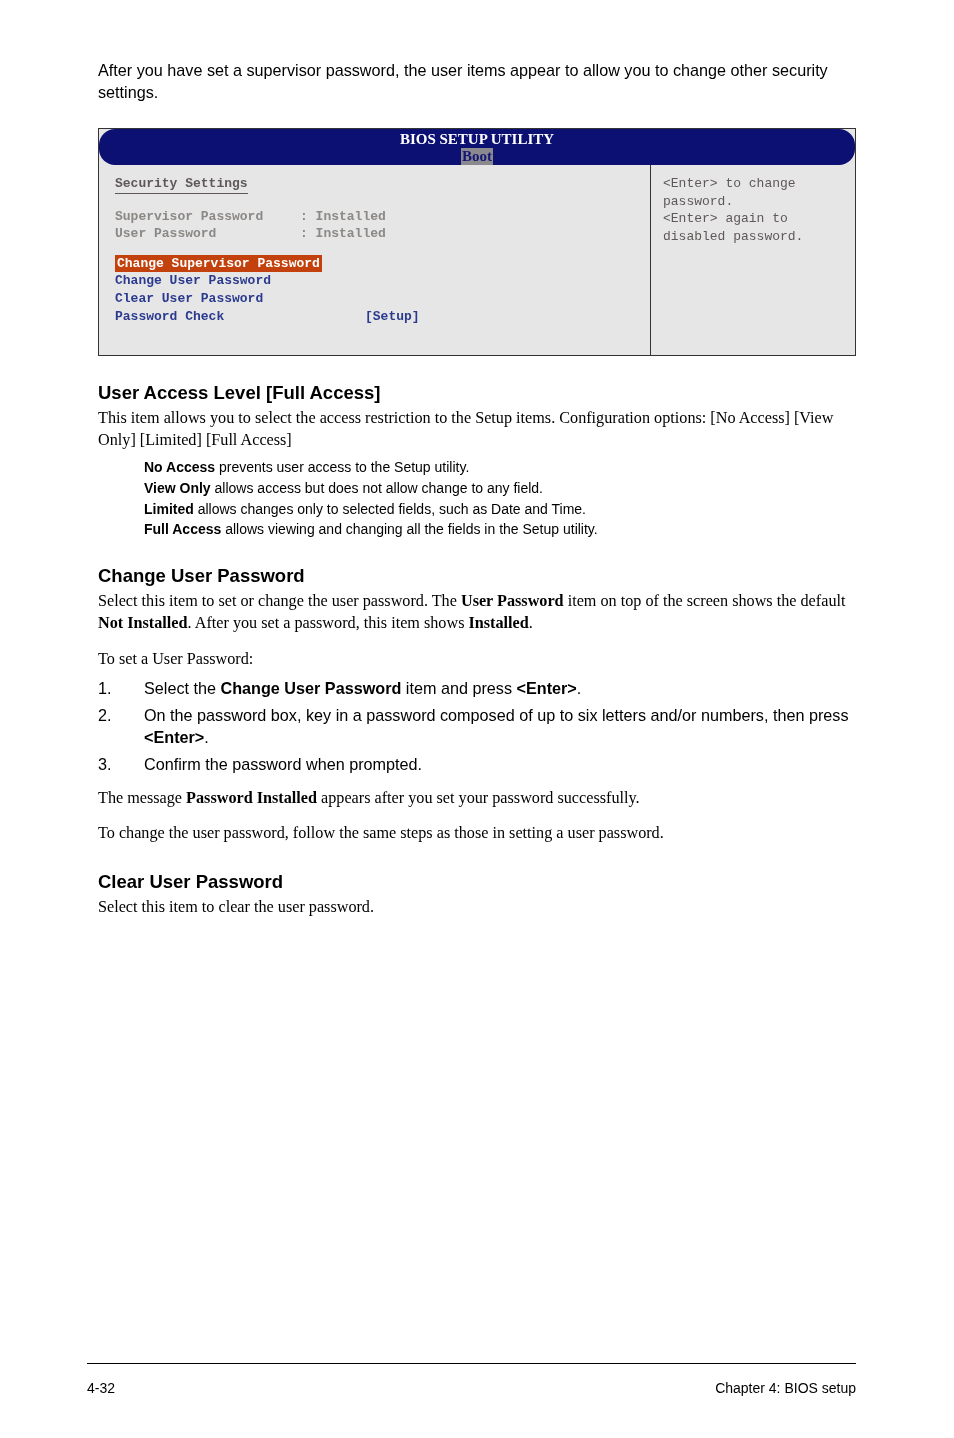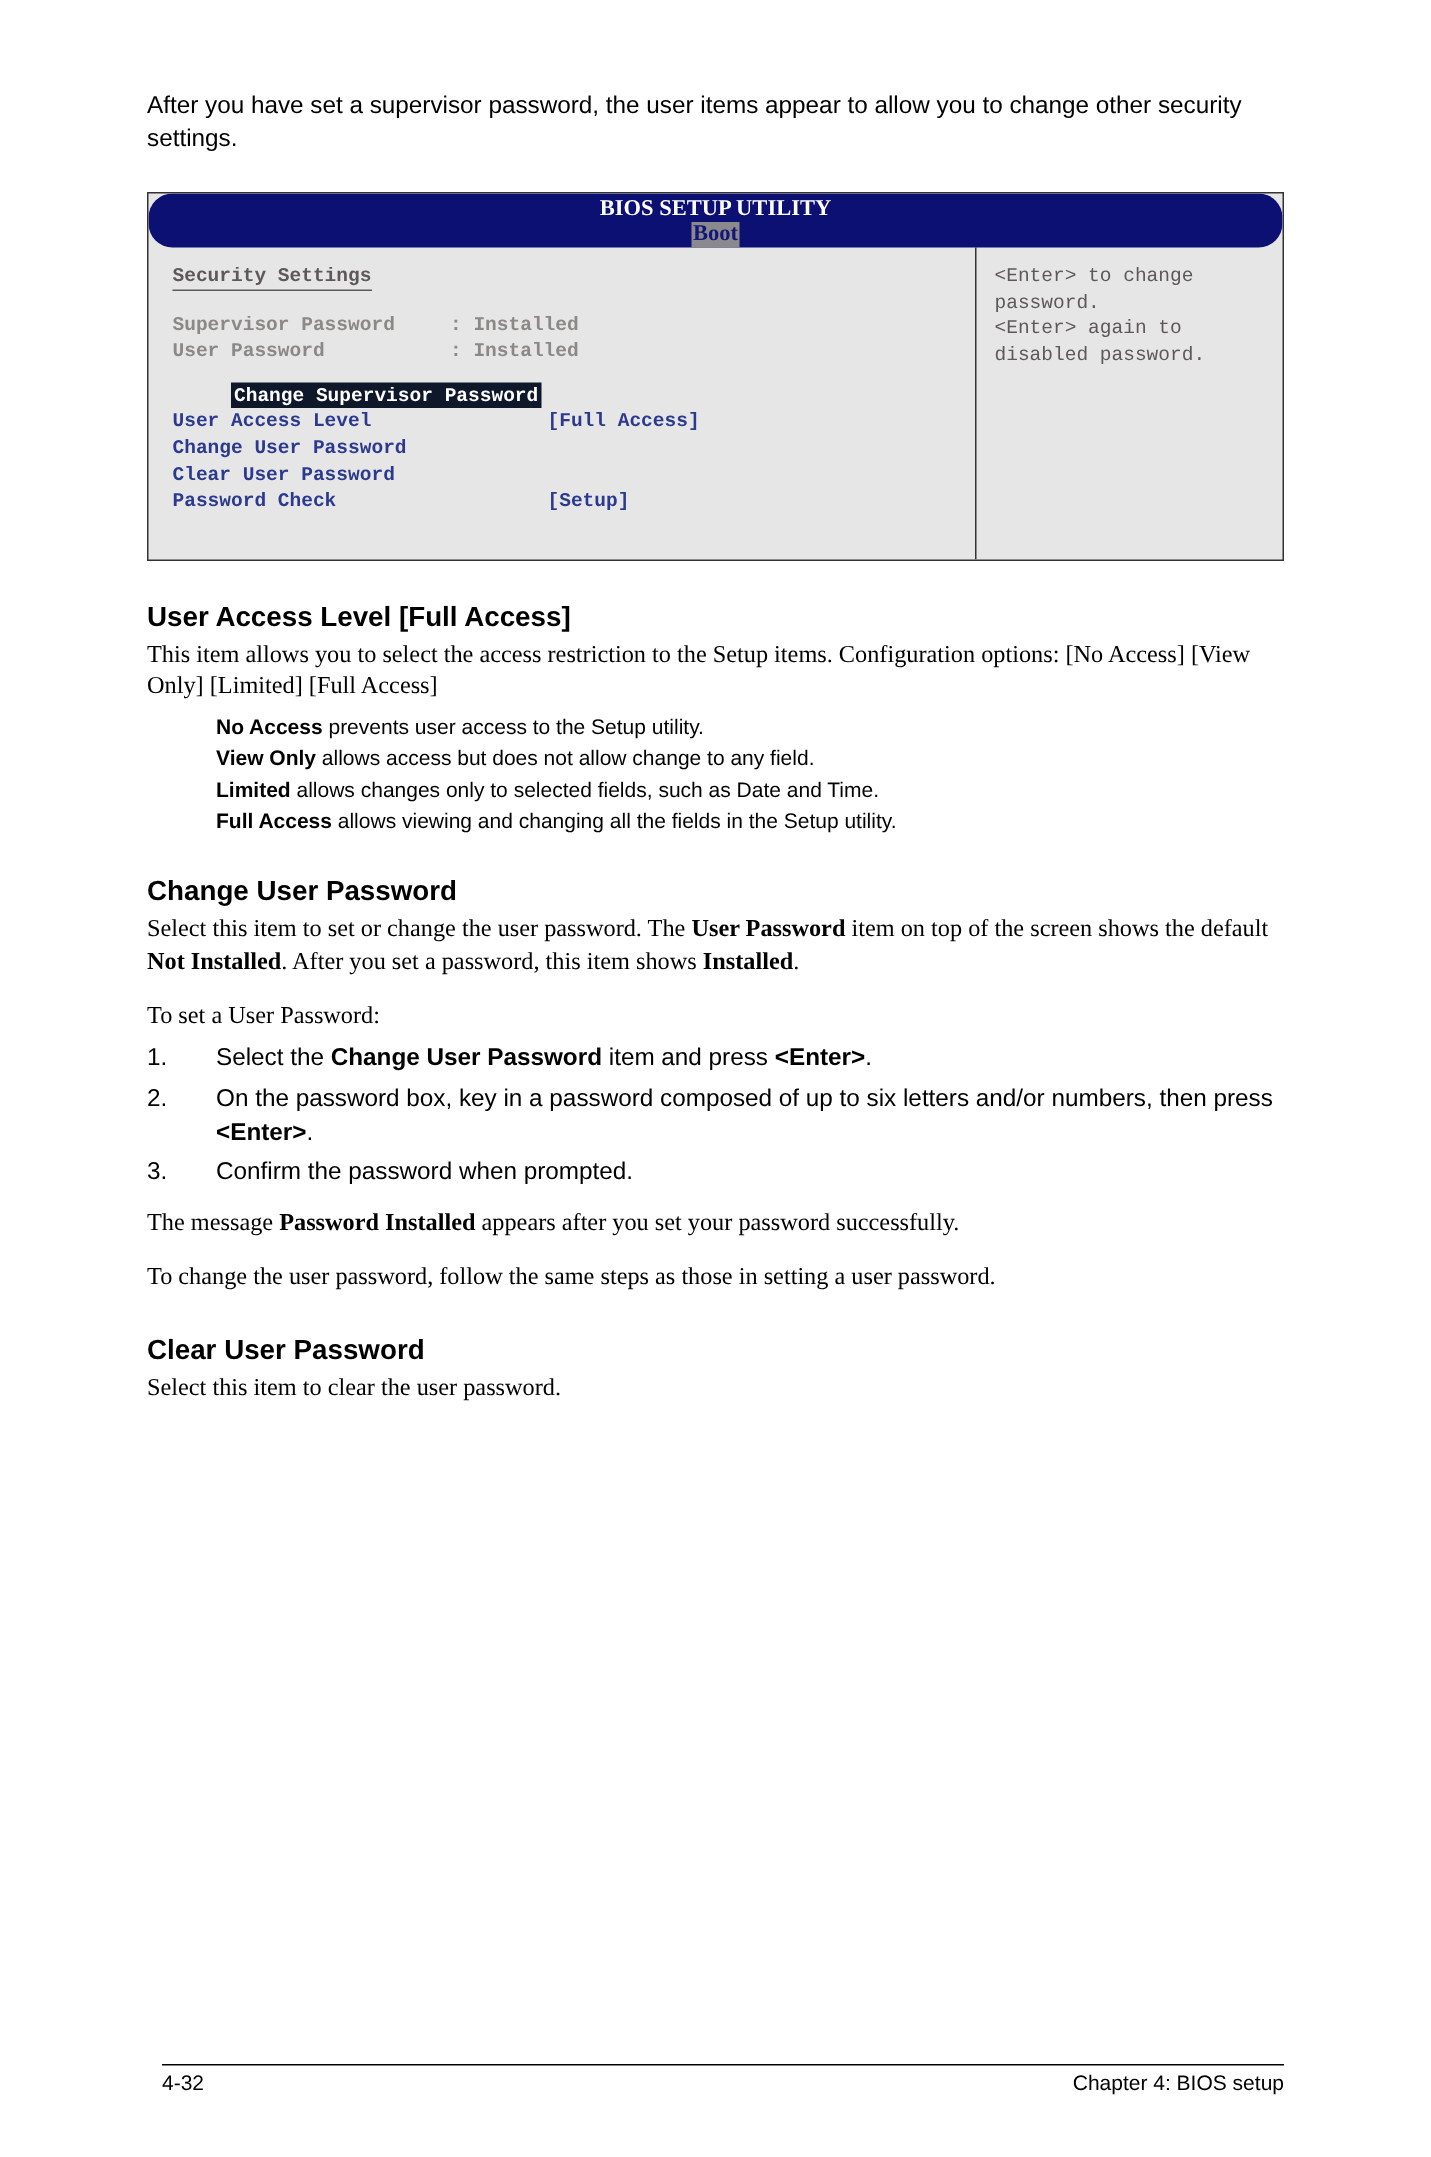--- a/index.html
+++ b/index.html
@@ -60,48 +60,47 @@
     border-bottom: 1px solid #5f5858;
     display: inline-block;
     margin-bottom: 8px;
   }
   .gray { color: #8b8885; font-weight: bold; }
   .installed-line { display: flex; }
   .installed-line .label { width: 185px; }
   .blue-bold { color: #2b3a8e; font-weight: bold; }
   .white-sel { color: #ffffff; font-weight: bold; }
   .highlight-row {
-    background: #0f172a;
+    background: #c2410c;
     display: inline-block;
     padding: 0 2px;
-    margin-left: 39px;
   }
   .opt-row { display: flex; }
   .opt-row .k { width: 250px; }
 
   h3.section {
     font-size: 18.5px;
     font-weight: bold;
     margin-top: 26px;
     margin-bottom: 4px;
   }
   p.body { font-size: 16.2px; line-height: 1.35; margin-bottom: 6px; font-family: Liberation Serif, serif; }
   p.indent { padding-left: 46px; margin-top: 2px; font-size: 14px; line-height: 1.35;}
   ol.steps { list-style: none; margin-top: 6px; }
   ol.steps li { font-size: 16.2px; line-height: 1.4; margin-bottom: 4px; display: flex; }
   ol.steps li .num { width: 46px; flex-shrink: 0; }
   ol.steps li .txt { flex: 1; }
 
   .footer {
     position: absolute;
     bottom: 42px;
-    left: 108px;
+    left: 87px;
     right: 98px;
     border-top: 1px solid #000;
-    padding-top: 3px;
+    padding-top: 16px;
     font-size: 14px;
     display: flex;
     justify-content: space-between;
   }
 </style>
 </head>
 <body>
 
 <p class="intro">After you have set a supervisor password, the user items appear to allow you to change other security settings.</p>
 
@@ -117,24 +116,20 @@
       <div class="installed-line gray">
         <span class="label">Supervisor Password</span>
         <span>: Installed</span>
       </div>
       <div class="installed-line gray">
         <span class="label">User Password</span>
         <span>: Installed</span>
       </div>
       <div style="height:12px"></div>
       <div><span class="highlight-row white-sel">Change Supervisor Password</span></div>
-      <div class="opt-row blue-bold">
-        <span class="k">User Access Level</span>
-        <span>[Full Access]</span>
-      </div>
       <div class="blue-bold">Change User Password</div>
       <div class="blue-bold">Clear User Password</div>
       <div class="opt-row blue-bold">
         <span class="k">Password Check</span>
         <span>[Setup]</span>
       </div>
     </div>
     <div class="bios-right">
       <div>&lt;Enter&gt; to change password.</div>
       <div>&lt;Enter&gt; again to disabled password.</div>

